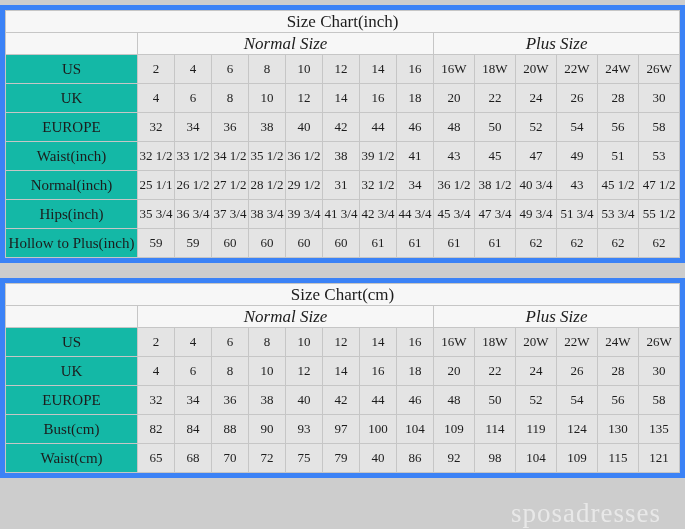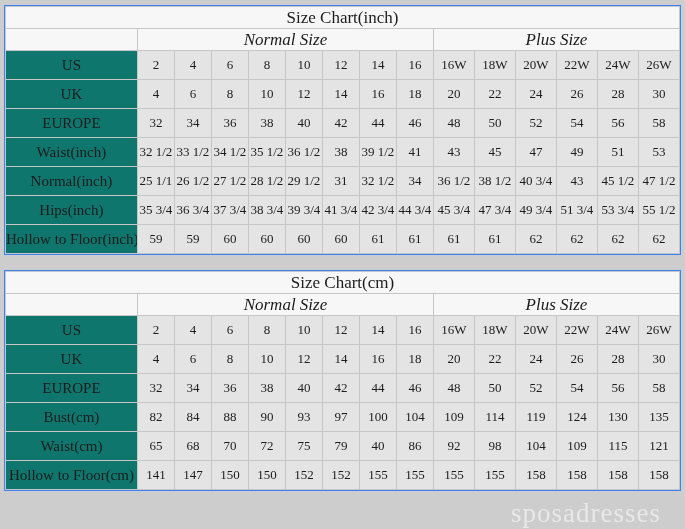--- a/index.html
+++ b/index.html
@@ -19,21 +19,21 @@
     height: 529px;
     box-sizing: border-box;
     padding-top: 5px;
     background: #cdcdcd;
     overflow: hidden;
   }
   table.size-table {
     border-collapse: separate;
     border-spacing: 1px;
     background: #c6c6c6;          
-    border: 1px solid #3b82f6;
+    border: 5px solid #3b82f6;
     table-layout: fixed;
     width: 677px;
     margin: 0 auto;
   }
   .table-gap { height: 15px; }
   col.col-label  { width: 131px; }
   col.col-normal { width: 36px; }
   col.col-plus   { width: 40px; }
   th, td {
     padding: 0;
@@ -51,21 +51,21 @@
   th.group-cell {
     background: #f7f7f7;
     font-size: 17px;
     height: 21px;
     font-style: italic;
   }
   th.corner-cell {
     background: #f7f7f7;
   }
   th.label-cell {
-    background: #0f766e;
+    background: #14b8a6;
     font-size: 15px;
     height: 28px;
   }
   td.data-cell {
     background: #e4e4e4;
     font-size: 13px;
     height: 28px;
   }
   .watermark {
     position: absolute;
@@ -207,21 +207,21 @@
           <td class="data-cell">42 3/4</td>
           <td class="data-cell">44 3/4</td>
           <td class="data-cell">45 3/4</td>
           <td class="data-cell">47 3/4</td>
           <td class="data-cell">49 3/4</td>
           <td class="data-cell">51 3/4</td>
           <td class="data-cell">53 3/4</td>
           <td class="data-cell">55 1/2</td>
         </tr>
         <tr>
-          <th class="label-cell">Hollow to Floor(inch)</th>
+          <th class="label-cell">Hollow to Plus(inch)</th>
           <td class="data-cell">59</td>
           <td class="data-cell">59</td>
           <td class="data-cell">60</td>
           <td class="data-cell">60</td>
           <td class="data-cell">60</td>
           <td class="data-cell">60</td>
           <td class="data-cell">61</td>
           <td class="data-cell">61</td>
           <td class="data-cell">61</td>
           <td class="data-cell">61</td>
@@ -342,35 +342,18 @@
           <td class="data-cell">79</td>
           <td class="data-cell">40</td>
           <td class="data-cell">86</td>
           <td class="data-cell">92</td>
           <td class="data-cell">98</td>
           <td class="data-cell">104</td>
           <td class="data-cell">109</td>
           <td class="data-cell">115</td>
           <td class="data-cell">121</td>
         </tr>
-        <tr>
-          <th class="label-cell">Hollow to Floor(cm)</th>
-          <td class="data-cell">141</td>
-          <td class="data-cell">147</td>
-          <td class="data-cell">150</td>
-          <td class="data-cell">150</td>
-          <td class="data-cell">152</td>
-          <td class="data-cell">152</td>
-          <td class="data-cell">155</td>
-          <td class="data-cell">155</td>
-          <td class="data-cell">155</td>
-          <td class="data-cell">155</td>
-          <td class="data-cell">158</td>
-          <td class="data-cell">158</td>
-          <td class="data-cell">158</td>
-          <td class="data-cell">158</td>
-        </tr>
       </tbody>
   </table>
 
   <div class="watermark">sposadresses</div>
 
 </div>
 
 </body></html>

